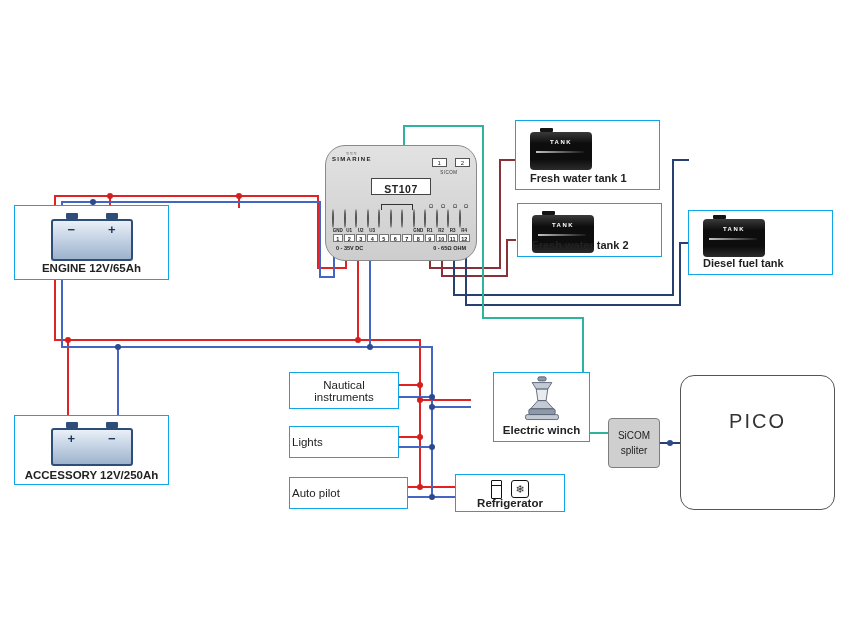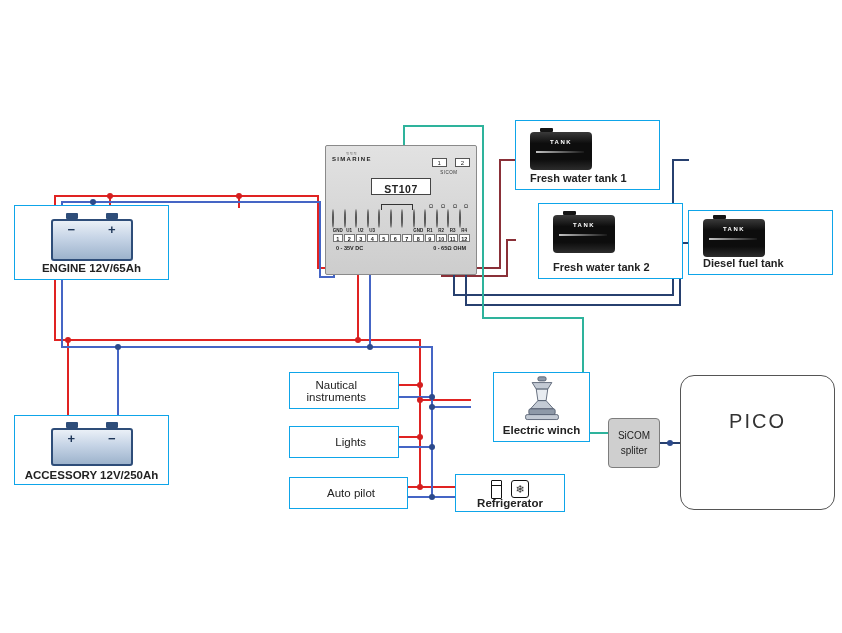--- a/index.html
+++ b/index.html
@@ -11,22 +11,22 @@
   .wire-blue{stroke:var(--wire-blue,#4565c5);}
   .wire-maroon{stroke:var(--wire-maroon,#8a3038);stroke-width:1.4;}
   .wire-navy{stroke:var(--wire-navy,#27406f);stroke-width:1.4;}
   .wire-teal{stroke:var(--wire-teal,#2eb39c);stroke-width:1.4;}
   .dot-red{fill:var(--dot-red,#d41f1f);}
   .dot-blue{fill:var(--dot-blue,#2c4a8c);}
 
   .node{position:absolute;background:#fff;border:1px solid #0ea5e9;box-sizing:border-box;z-index:1;}
   .node-label{position:absolute;bottom:5px;left:0;right:0;text-align:center;
               font-weight:bold;font-size:11.5px;}
-  .plain{display:flex;align-items:center;justify-content:flex-end;text-align:center;
-         font-size:11.5px;padding:0 32px;}
+  .plain{display:flex;align-items:center;justify-content:flex-start;text-align:center;
+         font-size:11.5px;padding:0 2px;}
 
   
   .battery{position:relative;width:82px;height:42px;margin:13px auto 0;border:2px solid #2e4d79;
            border-radius:3px;background:linear-gradient(180deg,#eaf0f7 0%,#c6d4e6 45%,#9db3cc 100%);box-sizing:border-box;}
   .stud{position:absolute;top:-8px;width:12px;height:6px;background:#2e4d79;border-radius:1px;}
   .stud-l{left:13px;} .stud-r{right:13px;}
   .batt-sign{position:absolute;top:1px;font-size:13px;font-weight:bold;color:#1d3557;}
   .sign-l{left:15px;} .sign-r{right:15px;}
 
   
@@ -38,23 +38,23 @@
   .tank-icon{position:relative;width:62px;height:38px;margin:11px 0 0 14px;border-radius:4px;
              background:linear-gradient(180deg,#3a3a3a,var(--tank-bg,#0d0d0d) 30%,var(--tank-bg,#0d0d0d) 72%,#2c2c2c);}
   .tank-cap{position:absolute;top:-4px;left:10px;width:13px;height:4px;background:#141414;border-radius:1px;}
   .tank-text{position:absolute;top:7px;left:0;right:0;text-align:center;color:#fff;
              font-size:6px;font-weight:bold;letter-spacing:1.5px;}
   .tank-shine{position:absolute;top:19px;left:6px;right:8px;height:2px;
               background:linear-gradient(90deg,rgba(255,255,255,.75),rgba(255,255,255,.05));}
   .tank-label{position:absolute;bottom:5px;left:14px;font-weight:bold;font-size:11px;}
 
   
-  .module{position:absolute;left:325px;top:145px;width:152px;height:130px;z-index:1;
+  .module{position:absolute;left:325px;top:145px;width:152px;height:116px;z-index:1;
           background:linear-gradient(180deg,#e2e2e2,var(--module-bg,#cdcdcd));
-          border:1.5px solid #8a8a8a;border-radius:2px;box-sizing:border-box;padding:3px 6px;}
+          border:1.5px solid #8a8a8a;border-radius:20px;box-sizing:border-box;padding:3px 6px;}
   .module-top{display:flex;justify-content:space-between;align-items:flex-start;padding-top:2px;}
   .brand-logo{font-size:5px;line-height:5px;letter-spacing:1px;color:#333;text-align:center;}
   .brand-name{font-size:6px;font-weight:bold;letter-spacing:1.3px;color:#222;}
   .ports{text-align:center;}
   .port{display:inline-block;width:15px;height:9px;background:#fff;border:1px solid #555;
         font-size:6px;line-height:9px;text-align:center;margin-left:4px;box-sizing:border-box;}
   .port-label{font-size:4.5px;letter-spacing:.5px;margin-top:1px;color:#333;}
   .model-box{width:58px;height:15px;margin:3px auto 0;background:#fff;border:1px solid #444;text-align:center;}
   .model-box span{font-size:10.5px;font-weight:bold;line-height:15px;letter-spacing:.5px;}
   .strip{margin-top:7px;}
@@ -235,21 +235,21 @@
   <div class="node" style="left:515px;top:120px;width:145px;height:70px">
     <div class="tank-icon">
       <span class="tank-cap"></span>
       <span class="tank-text">TANK</span>
       <span class="tank-shine"></span>
     </div>
     <div class="tank-label">Fresh water tank 1</div>
   </div>
 
 
-  <div class="node" style="left:538px;top:203px;width:145px;height:76px">
+  <div class="node" style="left:517px;top:203px;width:145px;height:54px">
     <div class="tank-icon">
       <span class="tank-cap"></span>
       <span class="tank-text">TANK</span>
       <span class="tank-shine"></span>
     </div>
     <div class="tank-label">Fresh water tank 2</div>
   </div>
 
   <div class="node" style="left:688px;top:210px;width:145px;height:65px">
     <div class="tank-icon" style="margin-top:8px">

